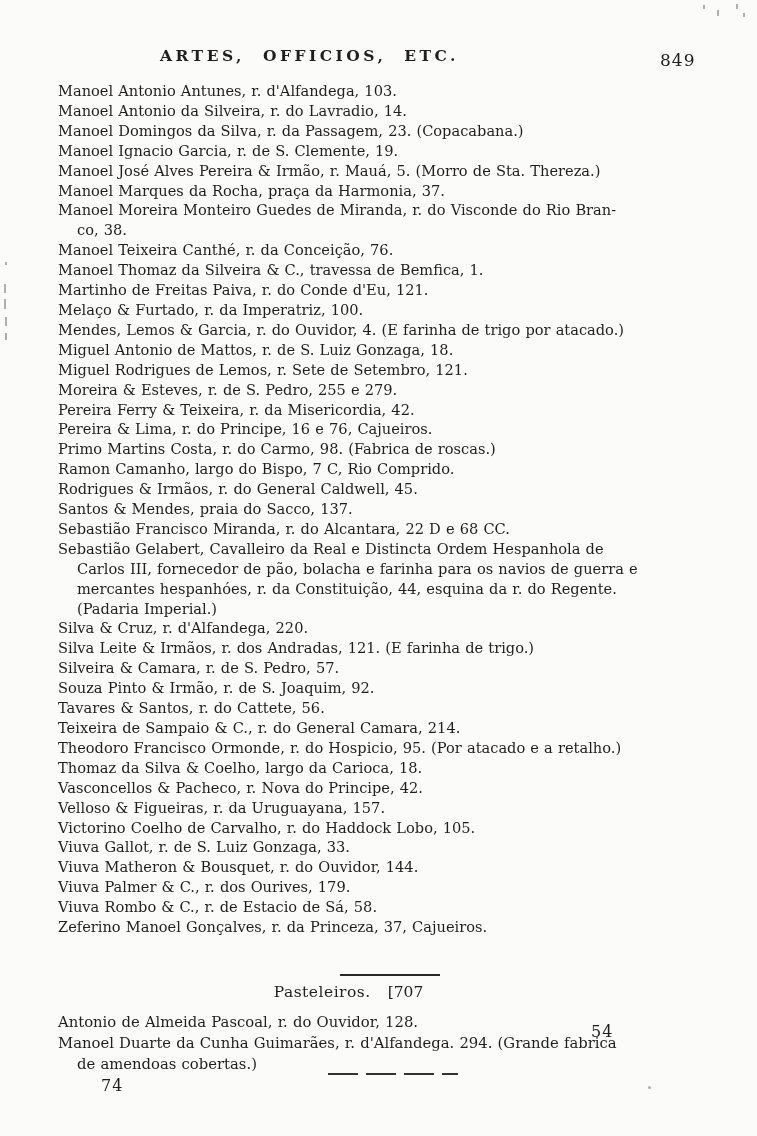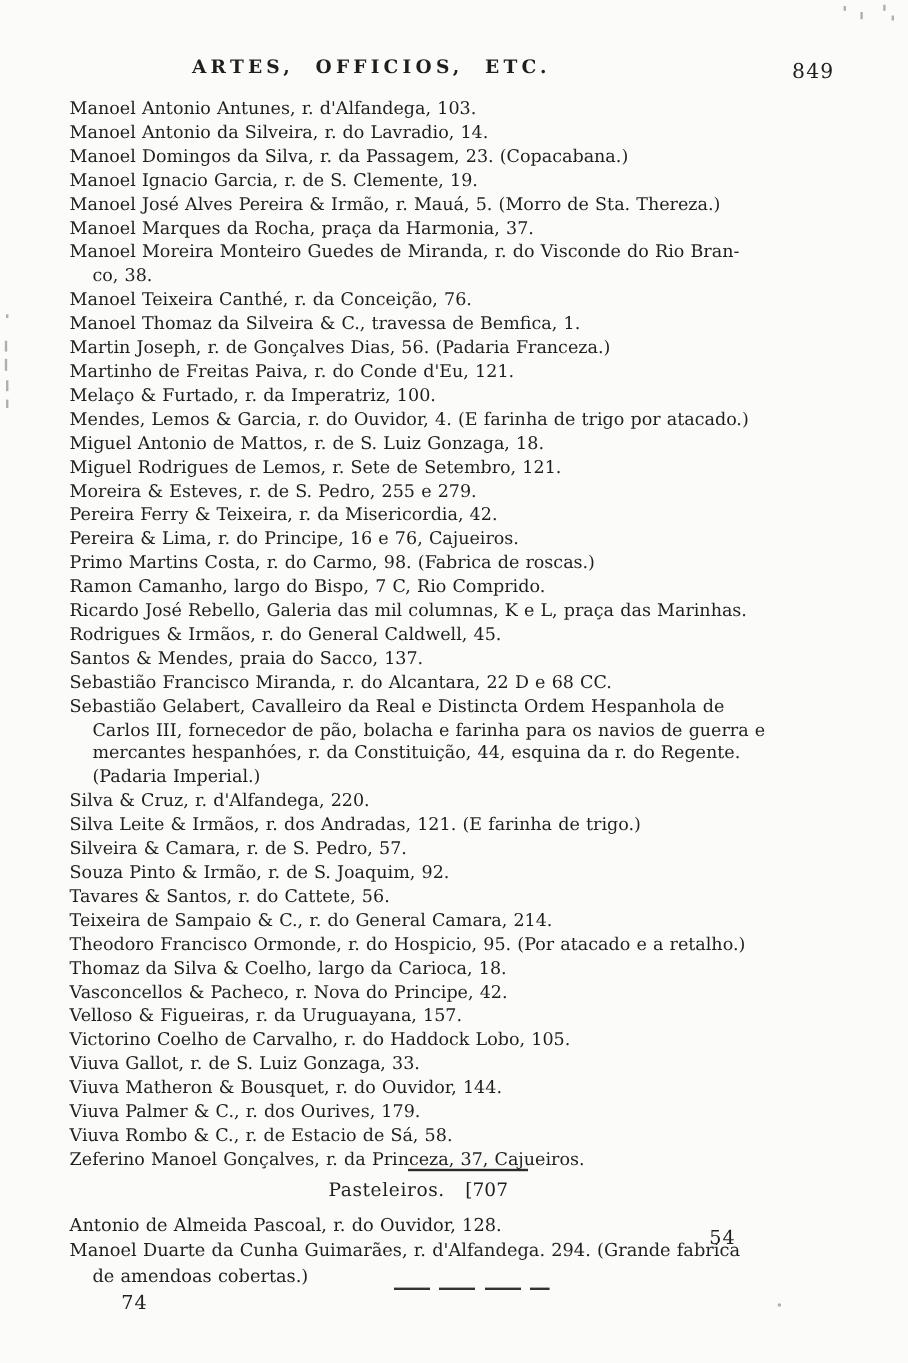--- a/index.html
+++ b/index.html
@@ -93,32 +93,30 @@
       <li>Manoel Antonio Antunes, r. d'Alfandega, 103.</li>
       <li>Manoel Antonio da Silveira, r. do Lavradio, 14.</li>
       <li>Manoel Domingos da Silva, r. da Passagem, 23. (Copacabana.)</li>
       <li>Manoel Ignacio Garcia, r. de S. Clemente, 19.</li>
       <li>Manoel José Alves Pereira &amp; Irmão, r. Mauá, 5. (Morro de Sta. Thereza.)</li>
       <li>Manoel Marques da Rocha, praça da Harmonia, 37.</li>
       <li>Manoel Moreira Monteiro Guedes de Miranda, r. do Visconde do Rio Bran-
 co, 38.</li>
       <li>Manoel Teixeira Canthé, r. da Conceição, 76.</li>
       <li>Manoel Thomaz da Silveira &amp; C., travessa de Bemfica, 1.</li>
-      <li>Martin Joseph, r. de Gonçalves Dias, 56. (Padaria Franceza.)</li>
       <li>Martinho de Freitas Paiva, r. do Conde d'Eu, 121.</li>
       <li>Melaço &amp; Furtado, r. da Imperatriz, 100.</li>
       <li>Mendes, Lemos &amp; Garcia, r. do Ouvidor, 4. (E farinha de trigo por atacado.)</li>
       <li>Miguel Antonio de Mattos, r. de S. Luiz Gonzaga, 18.</li>
       <li>Miguel Rodrigues de Lemos, r. Sete de Setembro, 121.</li>
       <li>Moreira &amp; Esteves, r. de S. Pedro, 255 e 279.</li>
       <li>Pereira Ferry &amp; Teixeira, r. da Misericordia, 42.</li>
       <li>Pereira &amp; Lima, r. do Principe, 16 e 76, Cajueiros.</li>
       <li>Primo Martins Costa, r. do Carmo, 98. (Fabrica de roscas.)</li>
       <li>Ramon Camanho, largo do Bispo, 7 C, Rio Comprido.</li>
-      <li>Ricardo José Rebello, Galeria das mil columnas, K e L, praça das Marinhas.</li>
       <li>Rodrigues &amp; Irmãos, r. do General Caldwell, 45.</li>
       <li>Santos &amp; Mendes, praia do Sacco, 137.</li>
       <li>Sebastião Francisco Miranda, r. do Alcantara, 22 D e 68 CC.</li>
       <li>Sebastião Gelabert, Cavalleiro da Real e Distincta Ordem Hespanhola de
 Carlos III, fornecedor de pão, bolacha e farinha para os navios de guerra e
 mercantes hespanhóes, r. da Constituição, 44, esquina da r. do Regente.
 (Padaria Imperial.)</li>
       <li>Silva &amp; Cruz, r. d'Alfandega, 220.</li>
       <li>Silva Leite &amp; Irmãos, r. dos Andradas, 121. (E farinha de trigo.)</li>
       <li>Silveira &amp; Camara, r. de S. Pedro, 57.</li>

